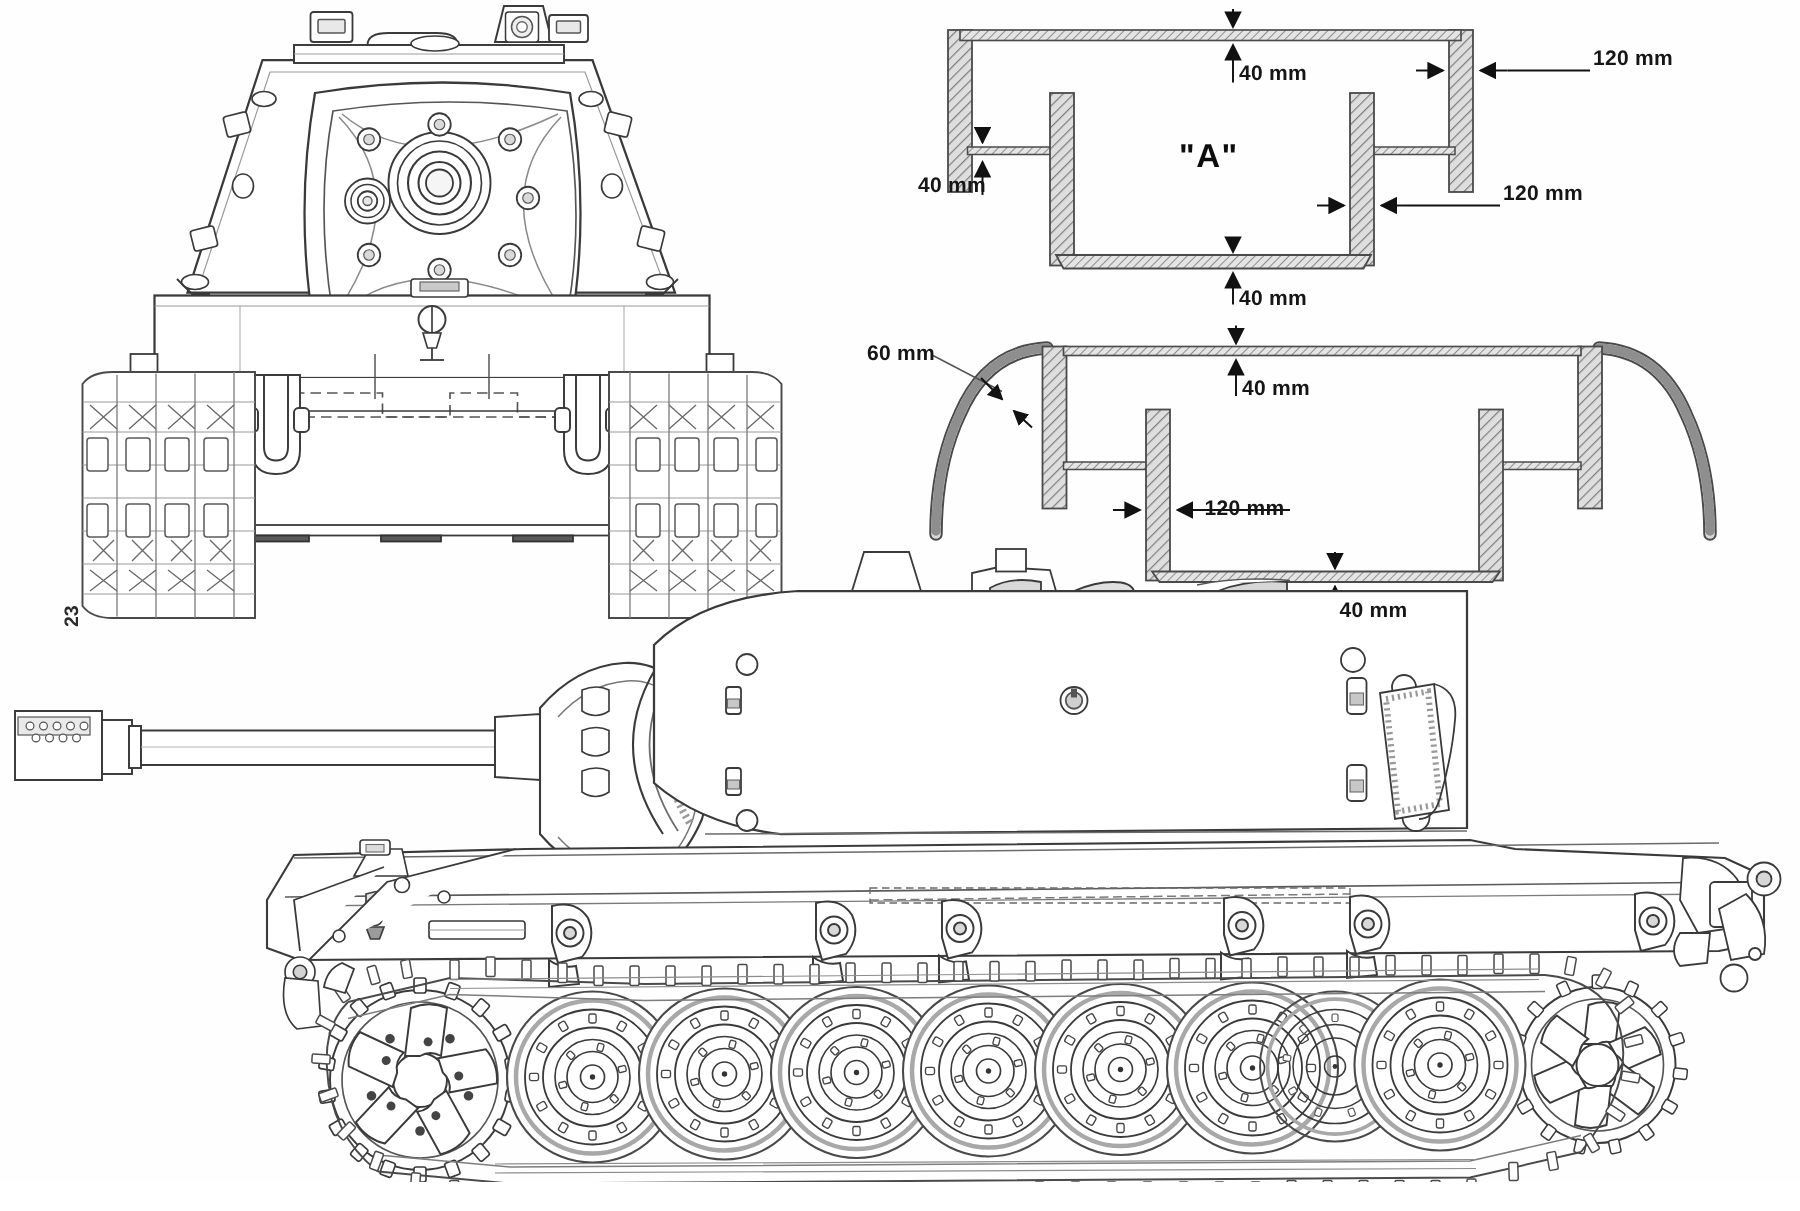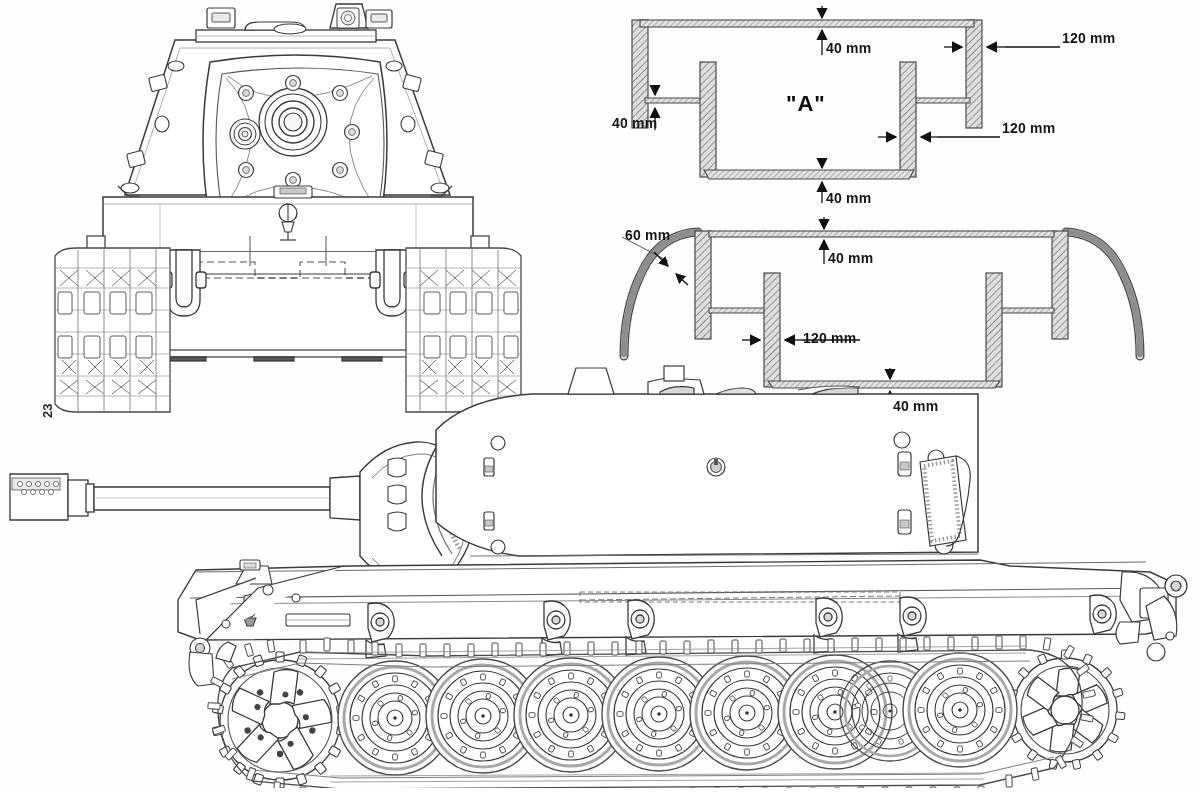--- a/index.html
+++ b/index.html
@@ -1031,21 +1031,21 @@
   <div class="dim-label" style="left:1062px; top:30px;">120 mm</div>
 
   <div class="dim-label" style="left:612px; top:115px;">40 mm</div>
 
   <div class="dim-label" style="left:1002px; top:120px;">120 mm</div>
 
   <div class="dim-label" style="left:826px; top:190px;">40 mm</div>
 
   <div class="section-letter" style="left:786px; top:91px;">"A"</div>
 
-  <div class="dim-label" style="left:578px; top:227px;margin-left:47px;">60 mm</div>
+  <div class="dim-label" style="left:578px; top:227px;">60 mm</div>
 
   <div class="dim-label" style="left:828px; top:250px;">40 mm</div>
 
   <div class="dim-label" style="left:803px; top:330px;">120 mm</div>
 
   <div class="dim-label" style="left:893px; top:398px;">40 mm</div>
 
   <div class="page-num" style="left:40px; top:418px;">23</div>
 
 </div>

